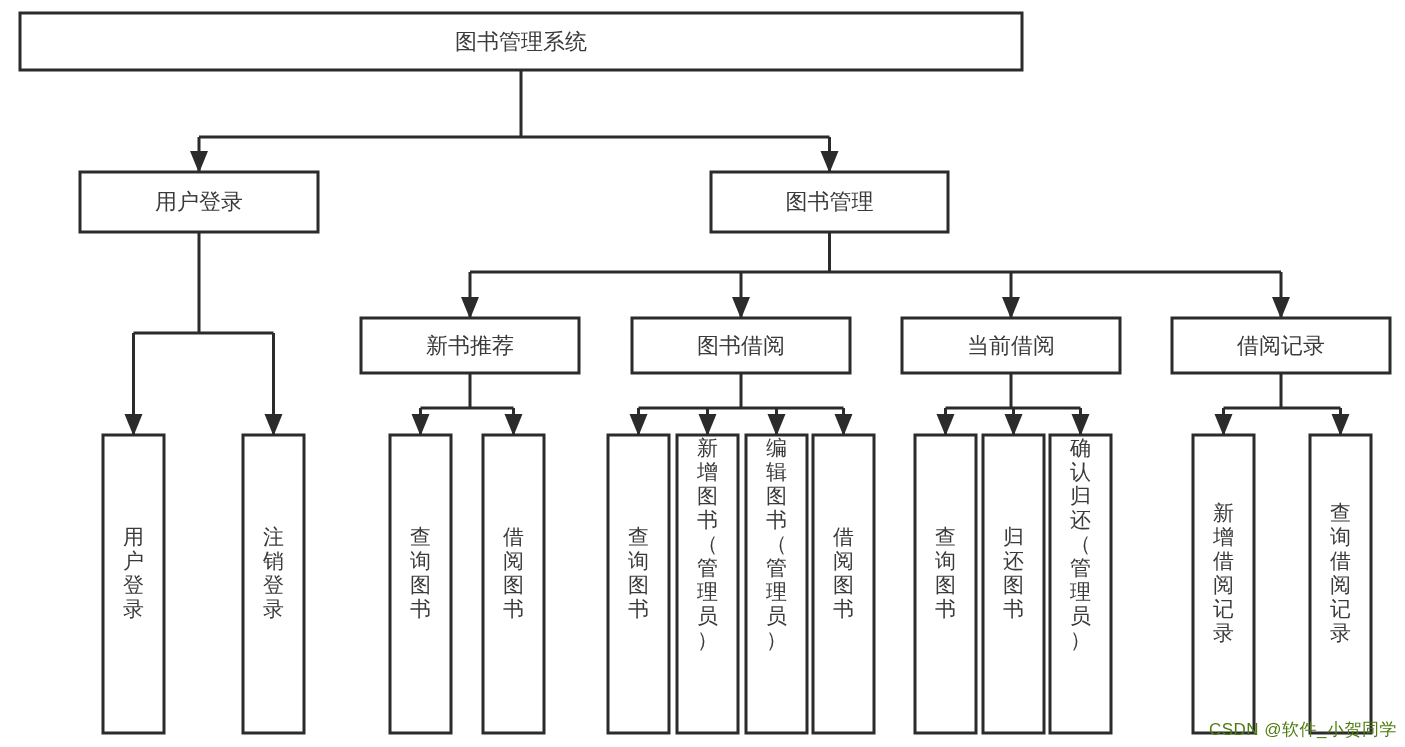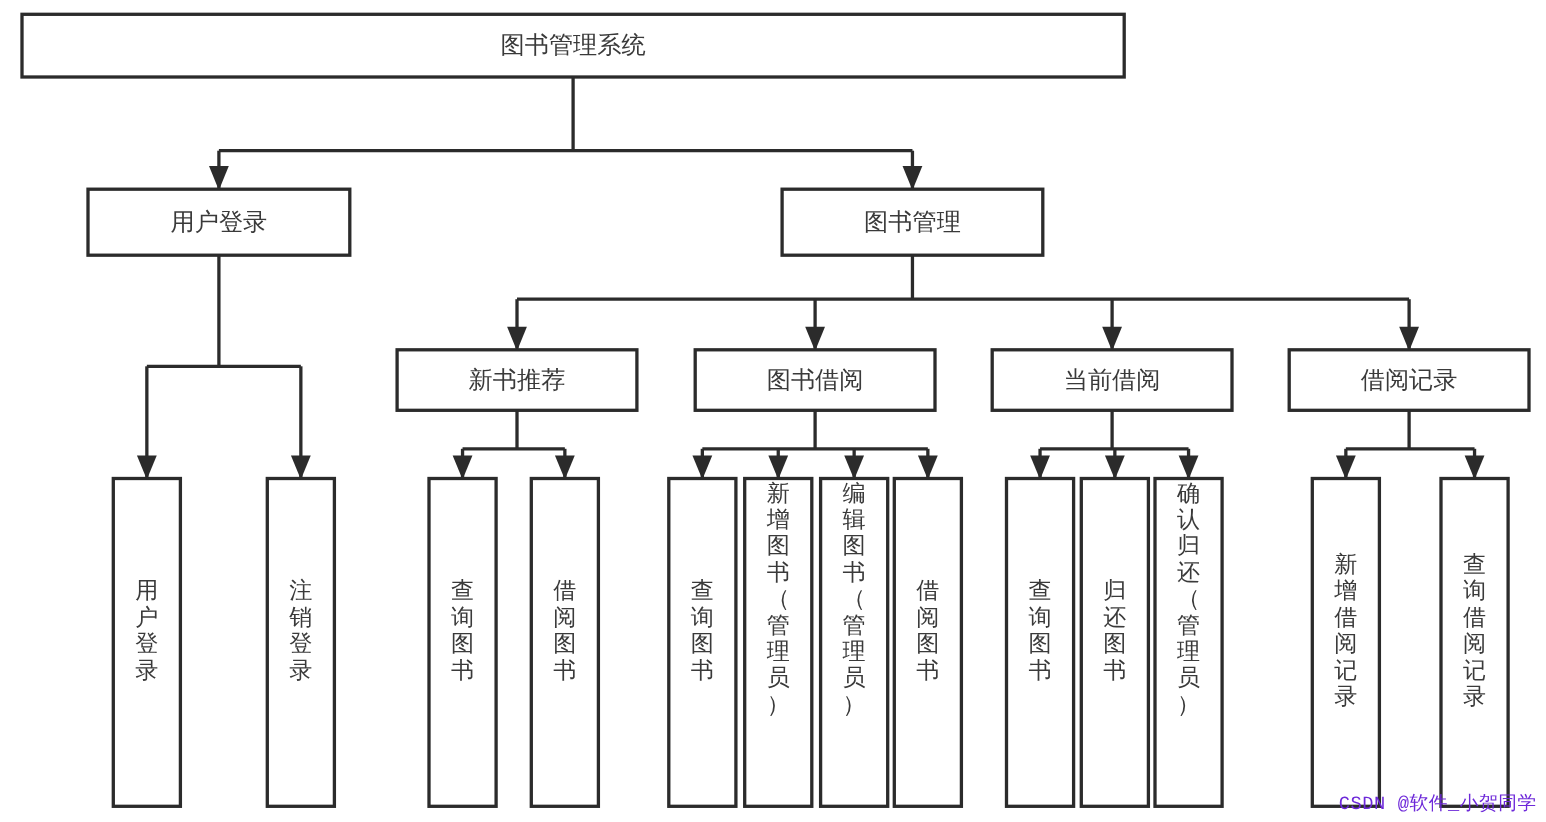--- a/index.html
+++ b/index.html
@@ -50,23 +50,23 @@
   .node-label-v {
     font-family: "DejaVu Sans", "Liberation Sans", sans-serif;
     font-size: 21px;
     fill: #3a3a3a;
     text-anchor: middle;
   }
   .watermark {
     position: absolute;
     right: 8px;
     bottom: 6px;
-    font-family: Liberation Mono, monospace;
+    font-family: Liberation Sans, sans-serif;
     font-size: 17px;
-    color: #6d28d9;
+    color: #4d7c0f;
     letter-spacing: 0.5px;
     white-space: nowrap;
     user-select: none;
   }
 </style>
 </head>
 <body>
 
 <div id="diagram-root">
   <svg class="flow" viewBox="0 0 1405 747">

